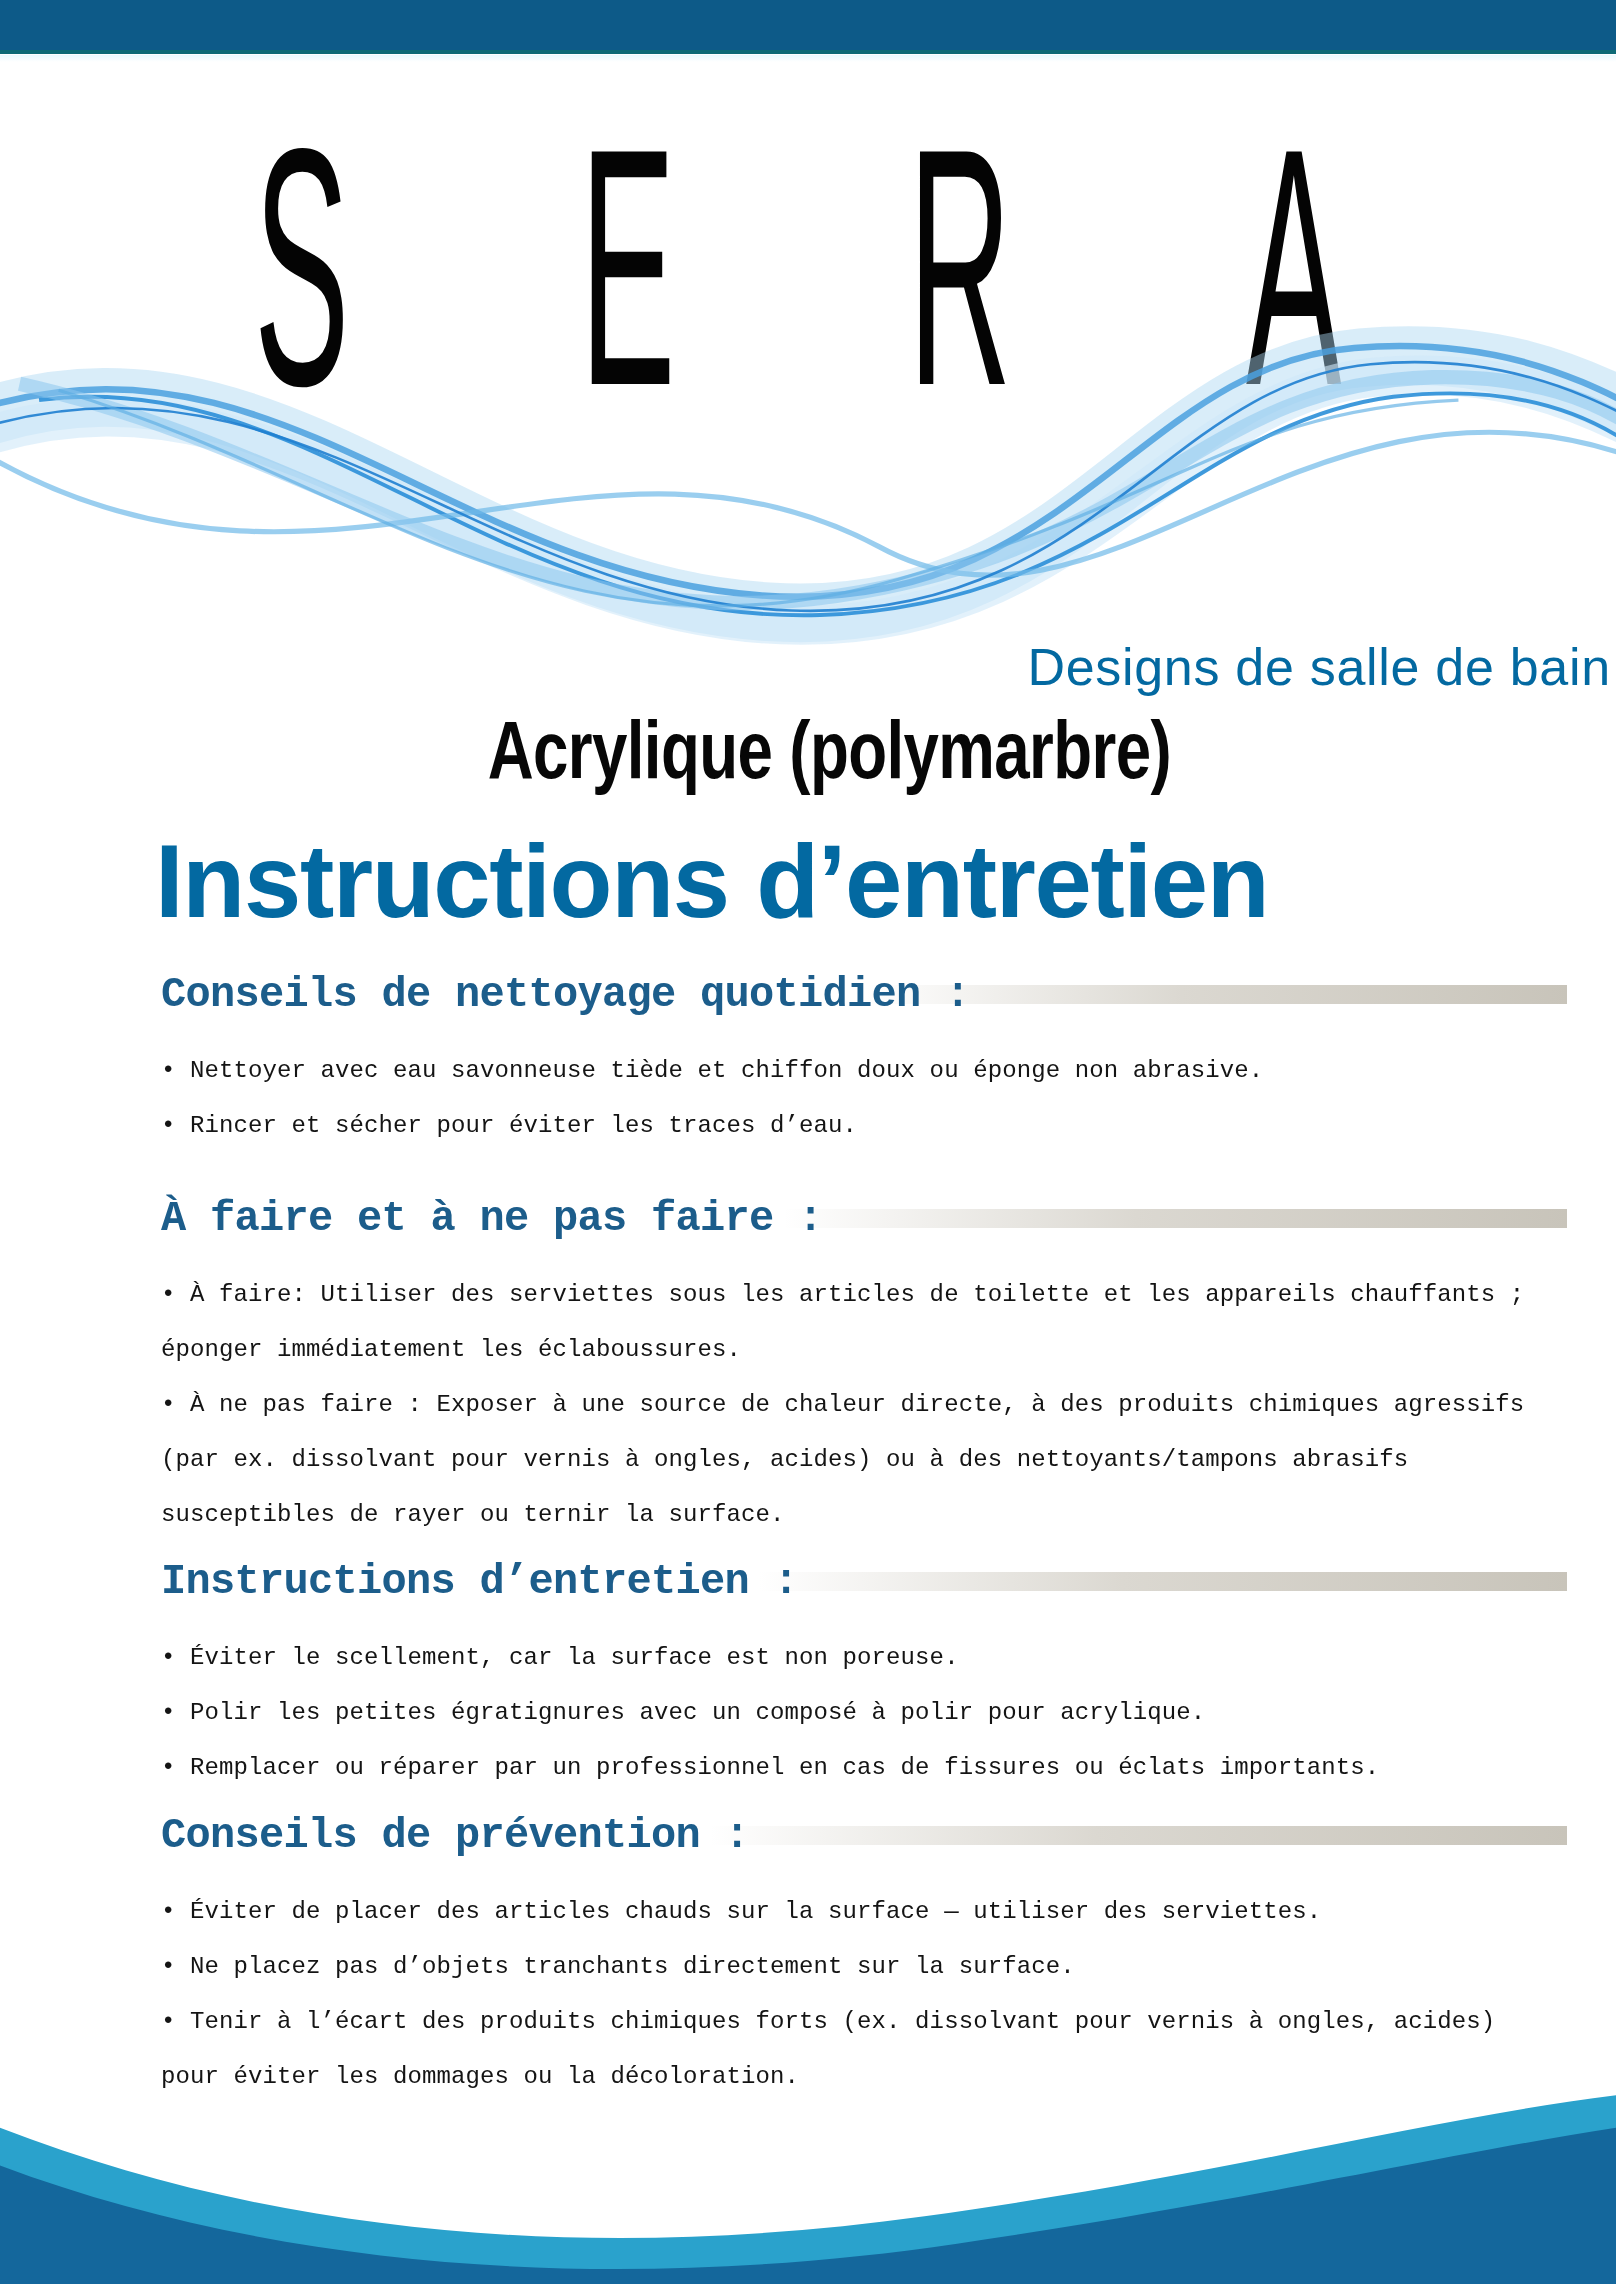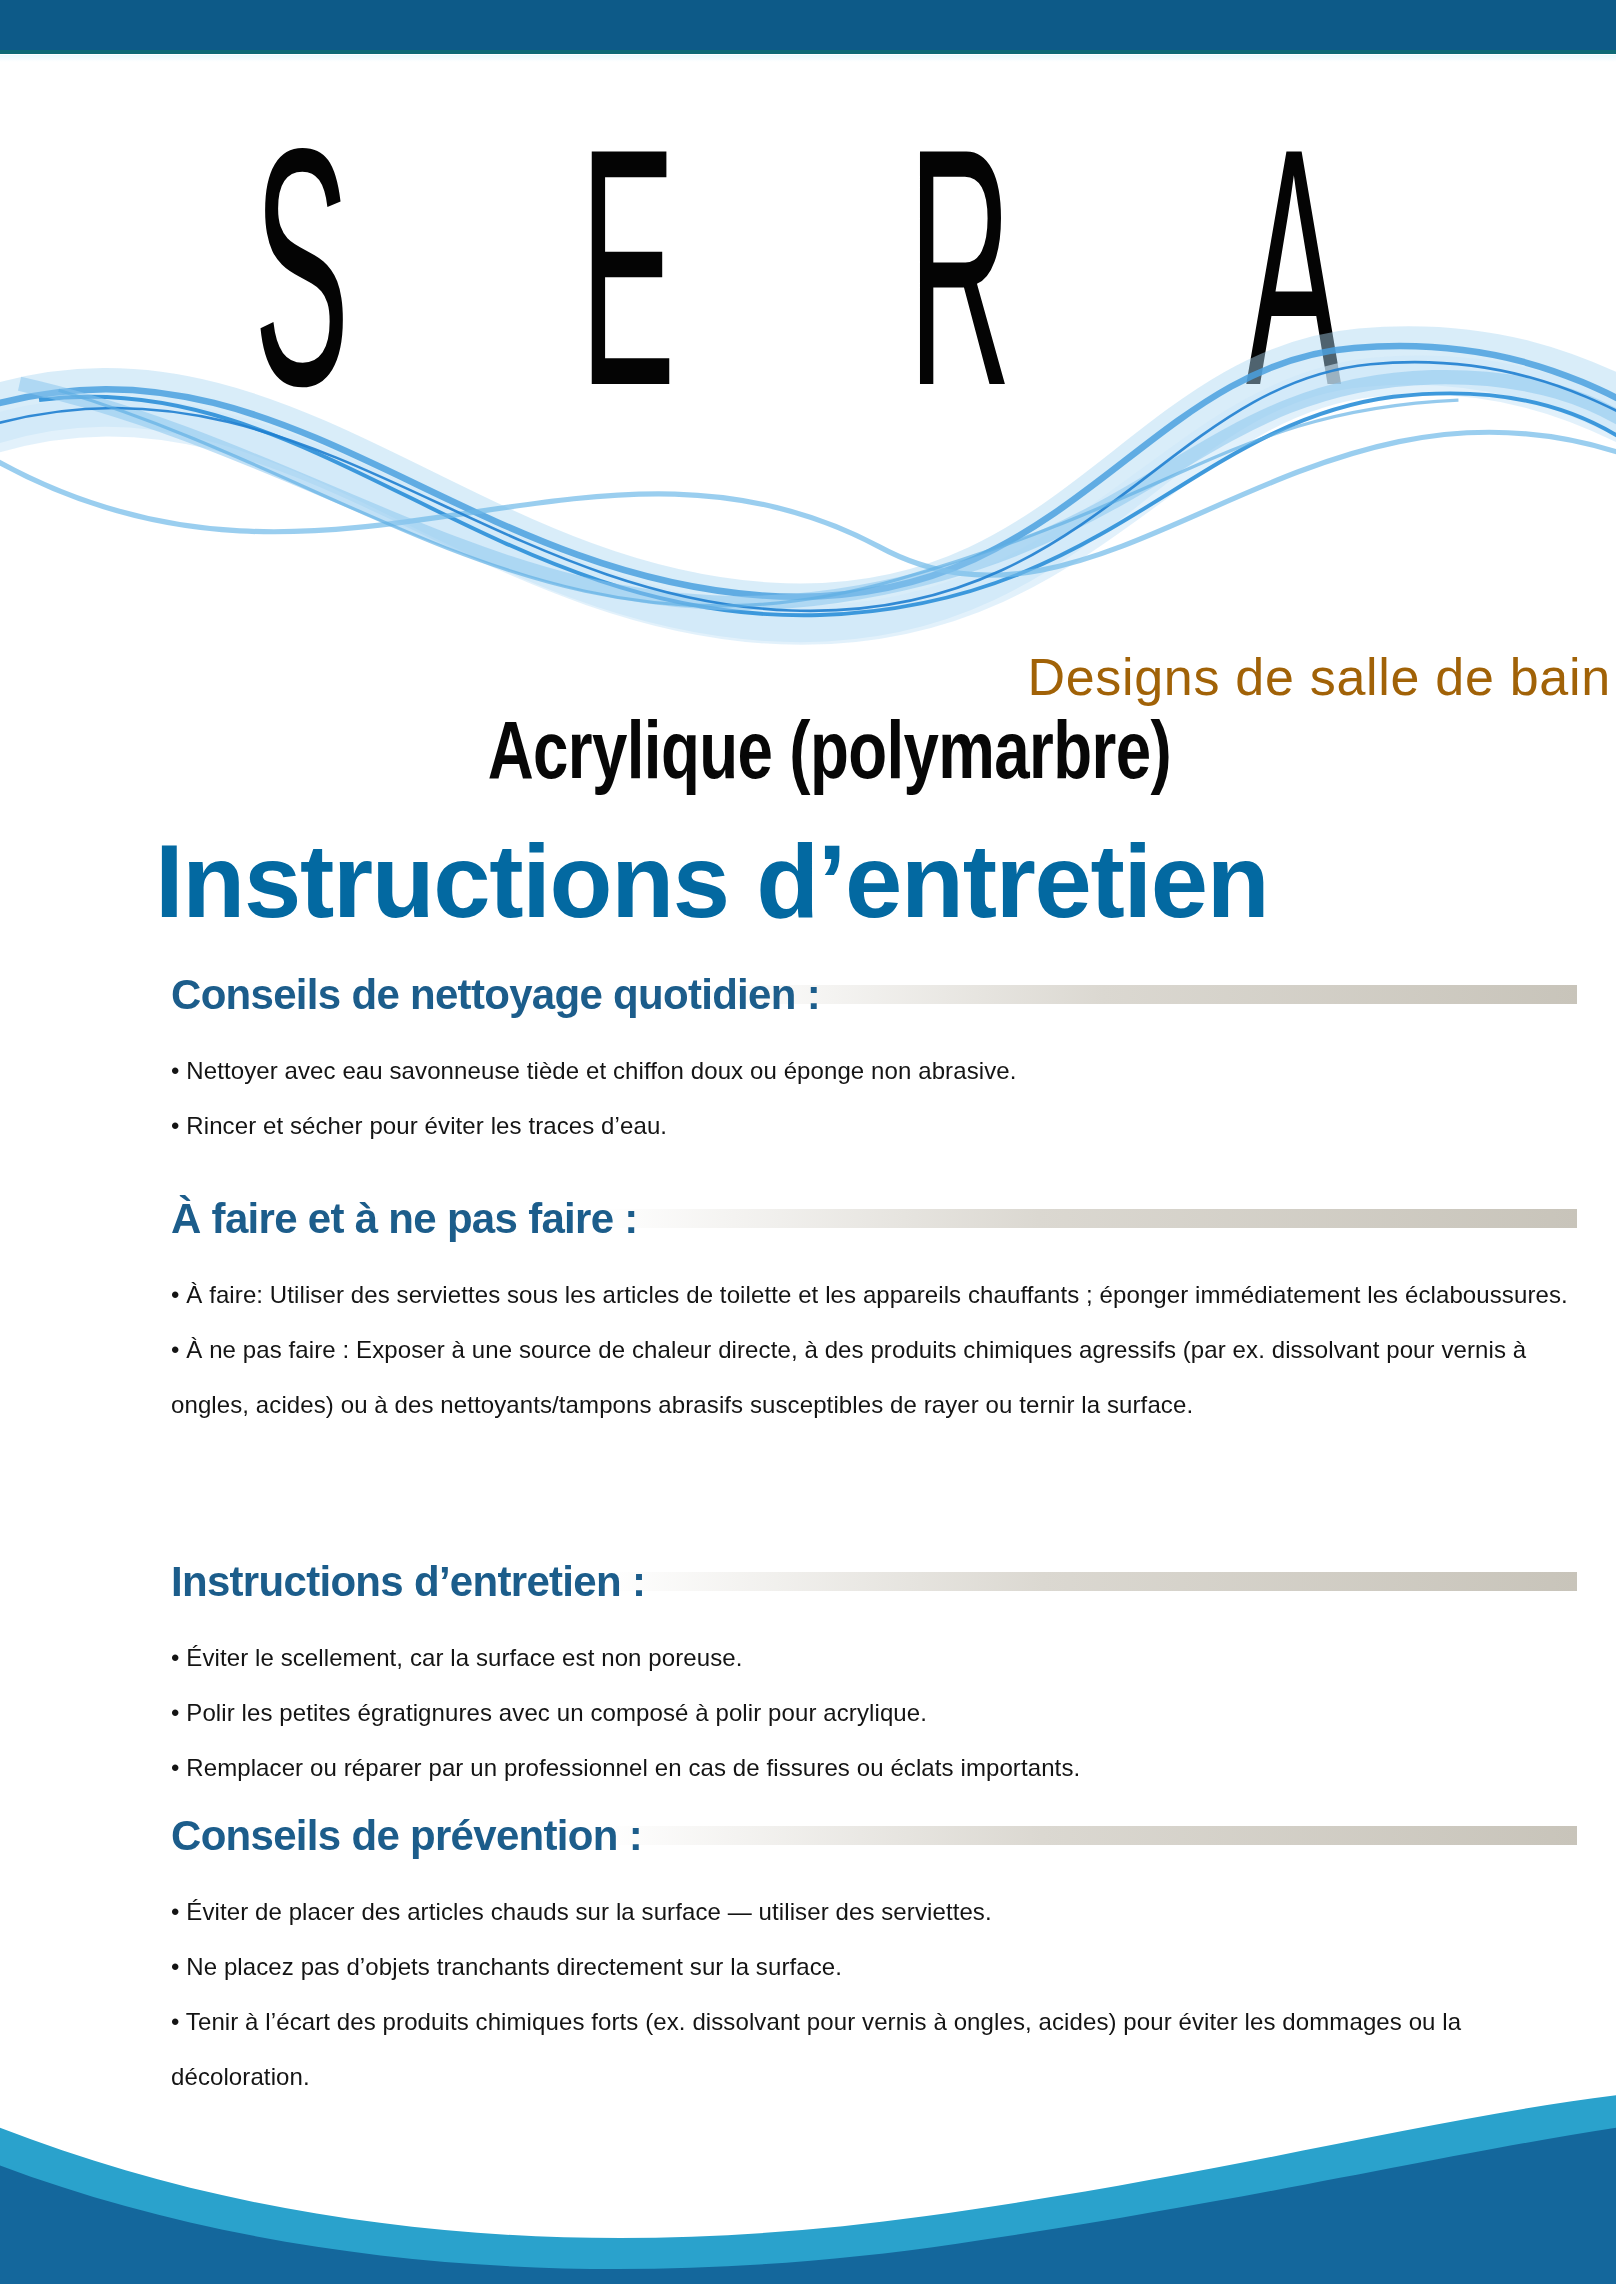--- a/index.html
+++ b/index.html
@@ -12,29 +12,29 @@
   .top-bar-glow{position:absolute;left:0;top:55px;width:1616px;height:6.5px;background:linear-gradient(#eafaff,#ffffff);}
   
   .logo{position:absolute;left:215px;top:137px;width:1165px;height:260px;display:flex;justify-content:space-between;}
   .logo-letter{
     display:inline-block;font-size:260px;line-height:260px;font-weight:400;color:#040404;
     transform:scale(0.55,1.30);transform-origin:center center;letter-spacing:0;
   }
   
   .wave-art{position:absolute;left:0;top:286px;width:1616px;height:404px;pointer-events:none;}
   
-  .tagline{position:absolute;top:639px;right:5.2px;font-size:52px;line-height:56px;color:#a16207;letter-spacing:0.7px;margin-top:10px;}
+  .tagline{position:absolute;top:639px;right:5.2px;font-size:52px;line-height:56px;color:#0369a1;letter-spacing:0.7px;}
   
   .product-title-wrap{position:absolute;top:708px;left:0;width:1616px;text-align:center;padding-left:21px;}
   .product-title{display:inline-block;font-size:74px;line-height:78px;font-weight:700;color:#070707;
     transform:scale(0.86,1.10);transform-origin:center top;letter-spacing:-0.7px;}
   
   .main-title{position:absolute;left:155px;top:826px;font-size:103px;line-height:111px;font-weight:700;color:#0369a1;letter-spacing:-1.3px;}
   
-  .section{position:absolute;left:171px;width:1406px;}
+  .section{position:absolute;left:161px;width:1406px;font-family:Liberation Mono, monospace;}
   .section-head{position:relative;display:flex;align-items:center;height:51px;}
   .section-title{font-size:42px;font-weight:700;color:#1c5d8b;letter-spacing:-0.7px;white-space:nowrap;z-index:1;}
   .head-bar{flex:1;height:19.5px;margin-left:-39px;min-width:130px;
     background:linear-gradient(to right, rgba(214,211,203,0) 0%, #dbd8d1 45%, #c8c4ba 100%);}
   .bullets{margin-top:23.4px;}
   .bullets p{margin:0;font-size:24px;line-height:55px;color:#141414;letter-spacing:0.1px;}
   .sec-1{top:969px;}
   .sec-2{top:1193px;}
   .sec-3{top:1556px;}
   .sec-4{top:1810px;}

